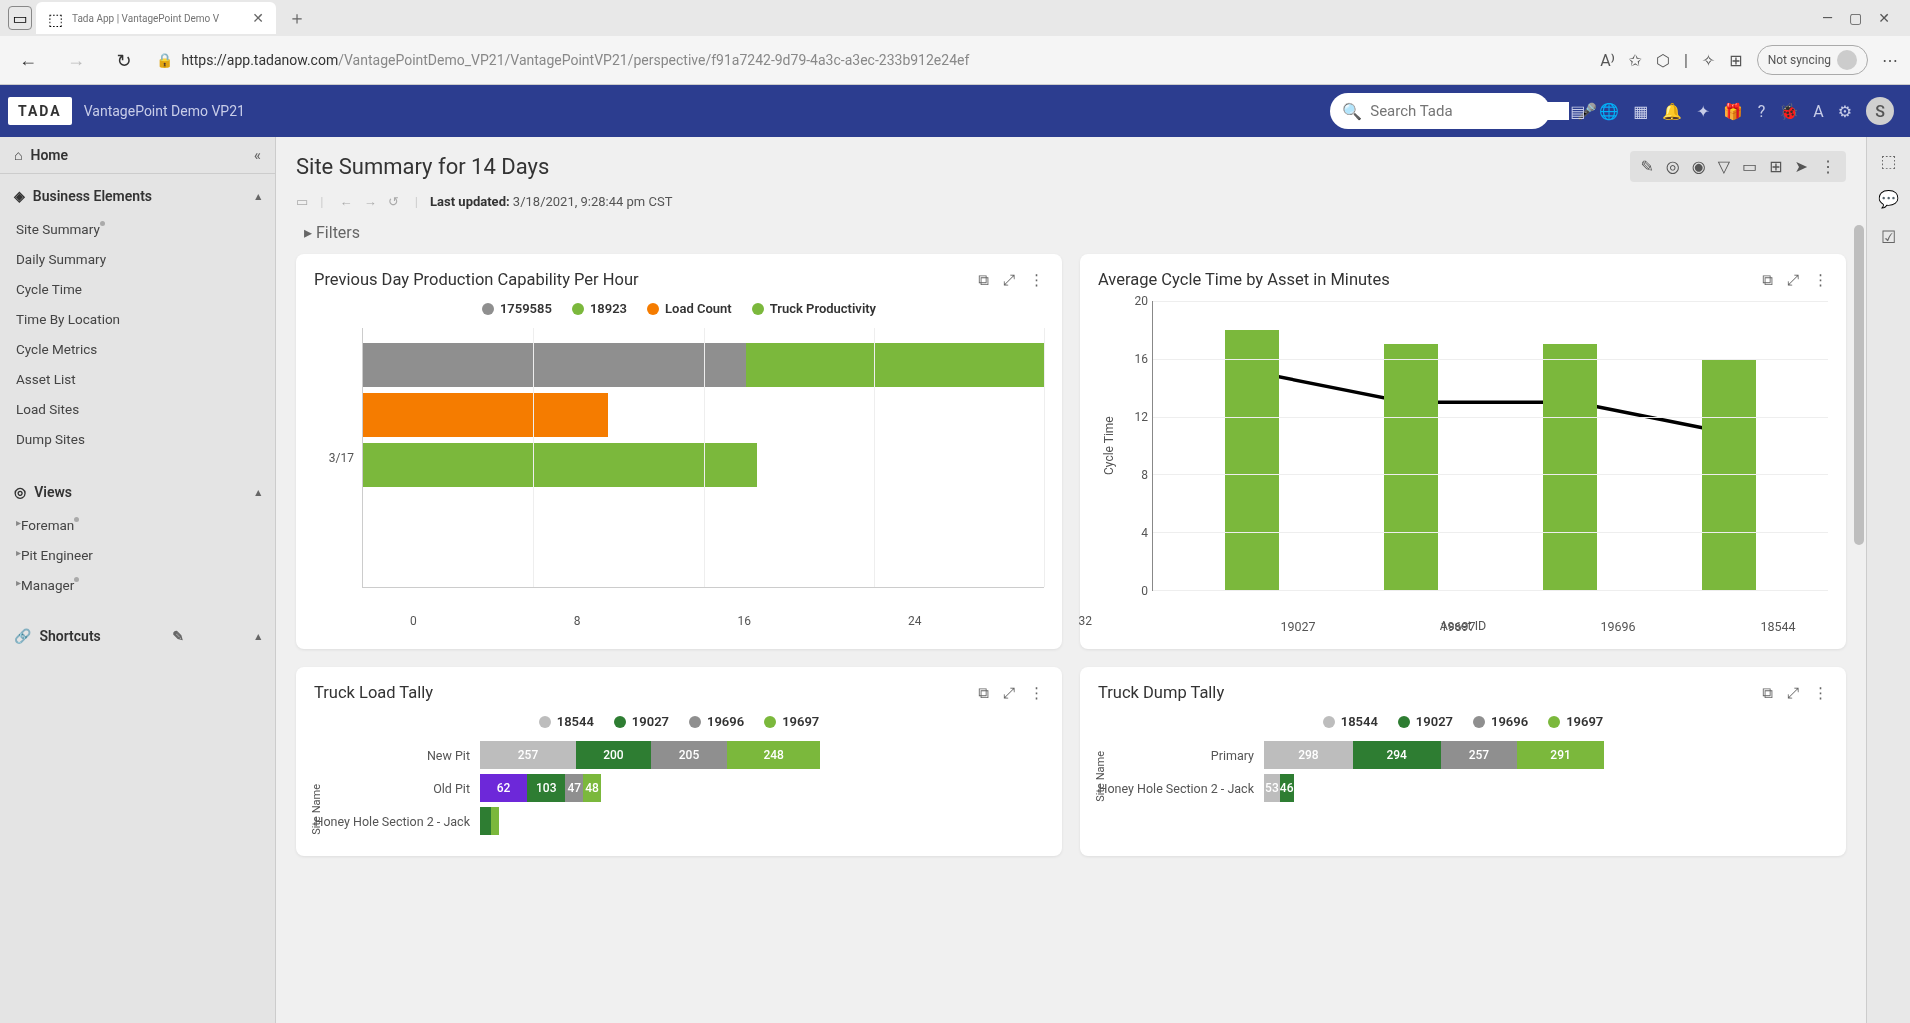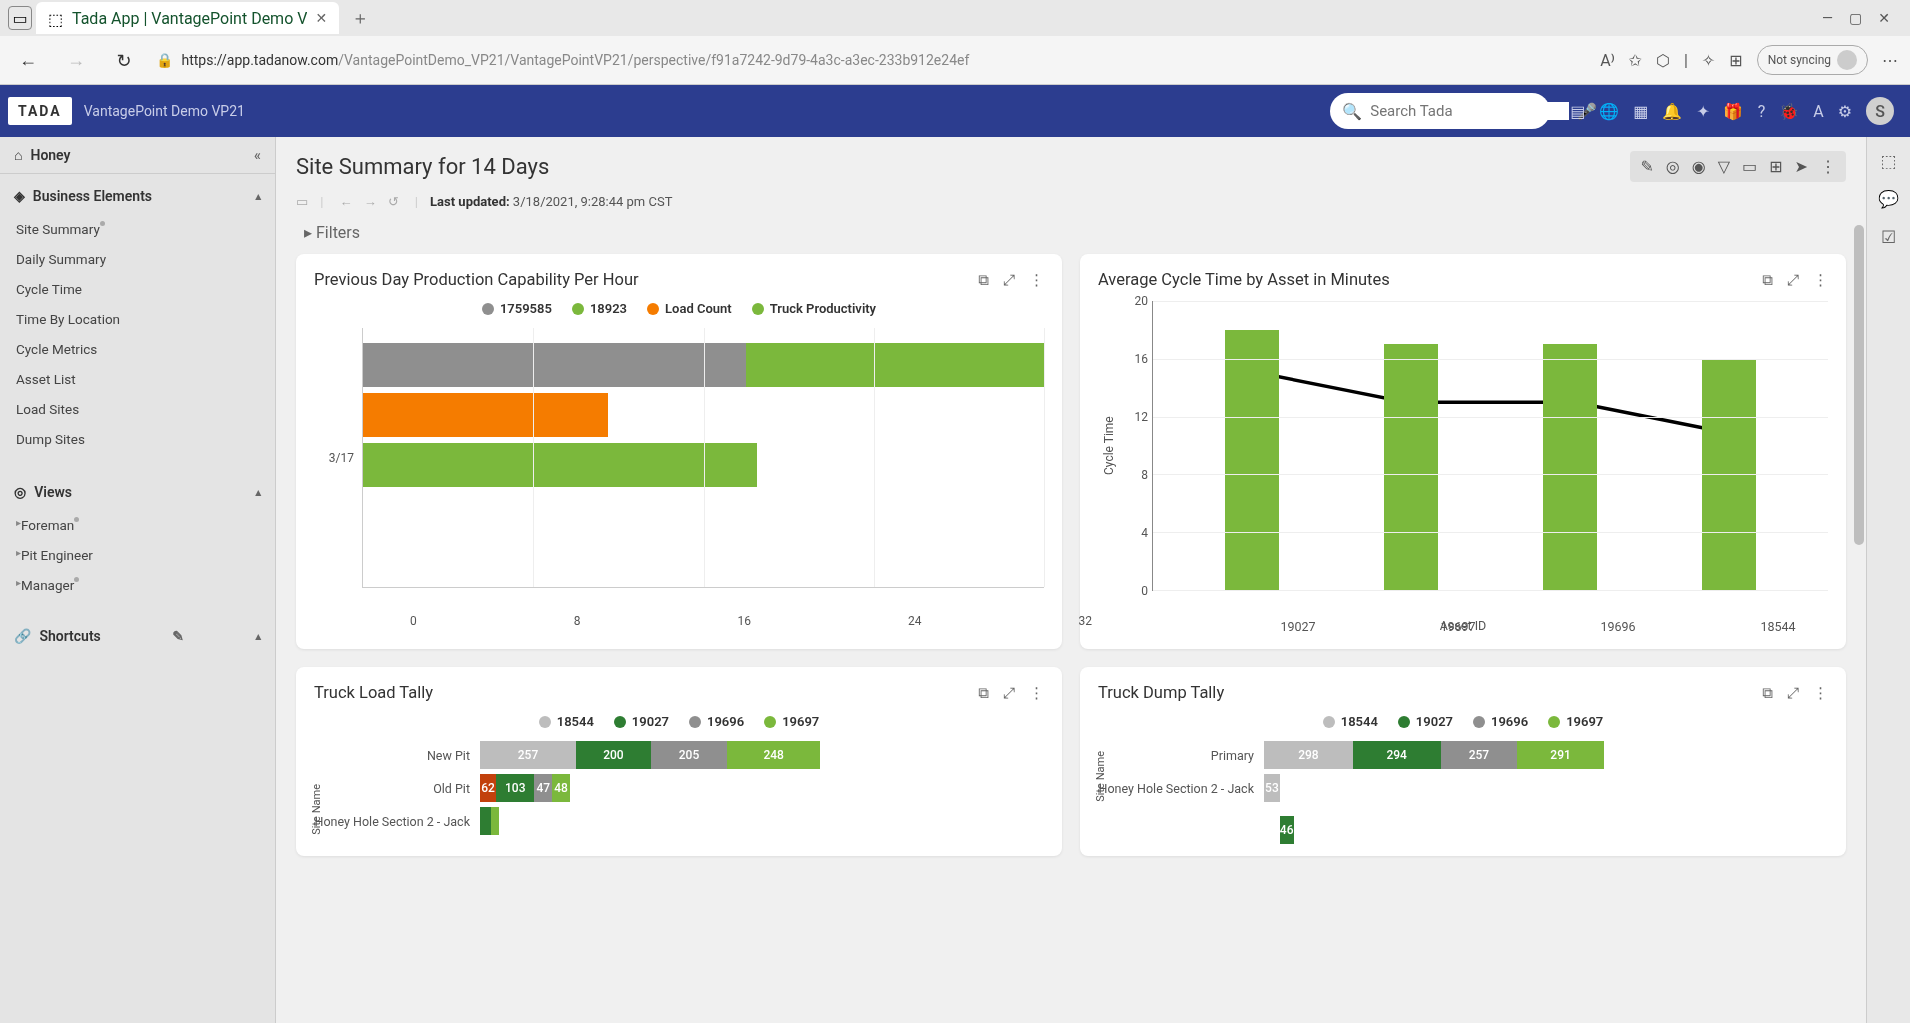--- a/index.html
+++ b/index.html
@@ -4,21 +4,21 @@
 <style>
 * { margin: 0; padding: 0; box-sizing: border-box; font-family: -apple-system, BlinkMacSystemFont, "Segoe UI", Roboto, Arial, sans-serif; }
 body { background: #f0f0f0; width: 1910px; height: 1023px; overflow: hidden; }
 
 
 .browser-chrome { background: #e8e8e8; border-bottom: 1px solid #ccc; }
 .tab-bar { display: flex; align-items: center; height: 36px; padding: 0 8px; gap: 4px; }
 .tab-square { width: 24px; height: 24px; border: 1px solid #888; border-radius: 4px; display: flex; align-items: center; justify-content: center; }
 .browser-tab { background: #fff; border-radius: 6px 6px 0 0; height: 32px; display: flex; align-items: center; padding: 0 12px; gap: 8px; min-width: 240px; }
 .tab-favicon { width: 16px; height: 16px; }
-.tab-title { font-size: 16px; color: #14532d; flex: 1; white-space: nowrap; overflow: hidden; text-overflow: ellipsis; }
+.tab-title { font-size: 10px; color: #737373; flex: 1; white-space: nowrap; overflow: hidden; text-overflow: ellipsis; }
 .tab-close { color: #666; cursor: pointer; font-size: 14px; }
 .new-tab { color: #666; font-size: 18px; padding: 0 8px; cursor: pointer; }
 .window-controls { margin-left: auto; display: flex; gap: 16px; padding-right: 12px; color: #555; }
 .window-controls span { cursor: pointer; font-size: 14px; }
 
 .nav-bar { display: flex; align-items: center; height: 48px; padding: 0 12px; gap: 16px; background: #f5f5f5; }
 .nav-btn { width: 32px; height: 32px; display: flex; align-items: center; justify-content: center; color: #333; cursor: pointer; border-radius: 4px; font-size: 18px; }
 .nav-btn.disabled { color: #bbb; }
 .url-bar { flex: 1; display: flex; align-items: center; gap: 8px; font-size: 14px; color: #555; }
 .url-text { flex: 1; }
@@ -189,21 +189,21 @@
     <span>⚙</span>
     <span class="user-badge">S</span>
   </div>
 </div>
 
 <div class="main-layout">
 
   <div class="sidebar">
     <div class="sidebar-home">
       <span>⌂</span>
-      <span>Honey</span>
+      <span>Home</span>
       <span class="collapse">«</span>
     </div>
 
     <div class="sidebar-section">
       <div class="section-header">
         <span>◈</span>
         <span>Business Elements</span>
         <span class="chev">▴</span>
       </div>
       <div class="sidebar-items" id="biz-items">
@@ -446,21 +446,21 @@
                 <div class="stack-bars" style="width: 340px;">
                   <div class="stack-seg" style="background: rgb(189, 189, 189); width: 96.022px;">257</div>
                   <div class="stack-seg" style="background: rgb(46, 125, 50); width: 74.7253px;">200</div>
                   <div class="stack-seg" style="background: rgb(143, 143, 143); width: 76.5934px;">205</div>
                   <div class="stack-seg" style="background: rgb(123, 184, 60); width: 92.6593px;">248</div>
                 </div>
               </div>
               <div class="stack-row">
                 <div class="stack-label">Old Pit</div>
                 <div class="stack-bars" style="width: 340px;">
-                  <div class="stack-seg" style="background: #c2410c; width: 16px;">62</div>
+                  <div class="stack-seg" style="background: #6d28d9; width: 47px;">62</div>
                   <div class="stack-seg" style="background: rgb(46, 125, 50); width: 38.4835px;">103</div>
                   <div class="stack-seg" style="background: rgb(143, 143, 143); width: 17.5604px;">47</div>
                   <div class="stack-seg" style="background: rgb(123, 184, 60); width: 17.9341px;">48</div>
                 </div>
               </div>
               <div class="stack-row">
                 <div class="stack-label">Honey Hole Section 2 - Jack</div>
                 <div class="stack-bars" style="width: 340px;">
                   <div class="stack-seg" style="background: rgb(46, 125, 50); width: 11.2088px;"></div>
                   <div class="stack-seg" style="background: rgb(123, 184, 60); width: 7.47253px;"></div>
@@ -504,21 +504,21 @@
                   <div class="stack-seg" style="background: rgb(189, 189, 189); width: 88.8772px;">298</div>
                   <div class="stack-seg" style="background: rgb(46, 125, 50); width: 87.6842px;">294</div>
                   <div class="stack-seg" style="background: rgb(143, 143, 143); width: 76.6491px;">257</div>
                   <div class="stack-seg" style="background: rgb(123, 184, 60); width: 86.7895px;">291</div>
                 </div>
               </div>
               <div class="stack-row">
                 <div class="stack-label">Honey Hole Section 2 - Jack</div>
                 <div class="stack-bars" style="width: 340px;">
                   <div class="stack-seg" style="background: rgb(189, 189, 189); width: 15.807px;">53</div>
-                  <div class="stack-seg" style="background: rgb(46, 125, 50); width: 13.7193px; margin-top: 42px;">46</div>
+                  <div class="stack-seg" style="background: rgb(46, 125, 50); width: 13.7193px;">46</div>
                 </div>
               </div>
             </div>
         </div>
 
       </div>
     </div>
   </div>
 
   <div class="right-rail">

